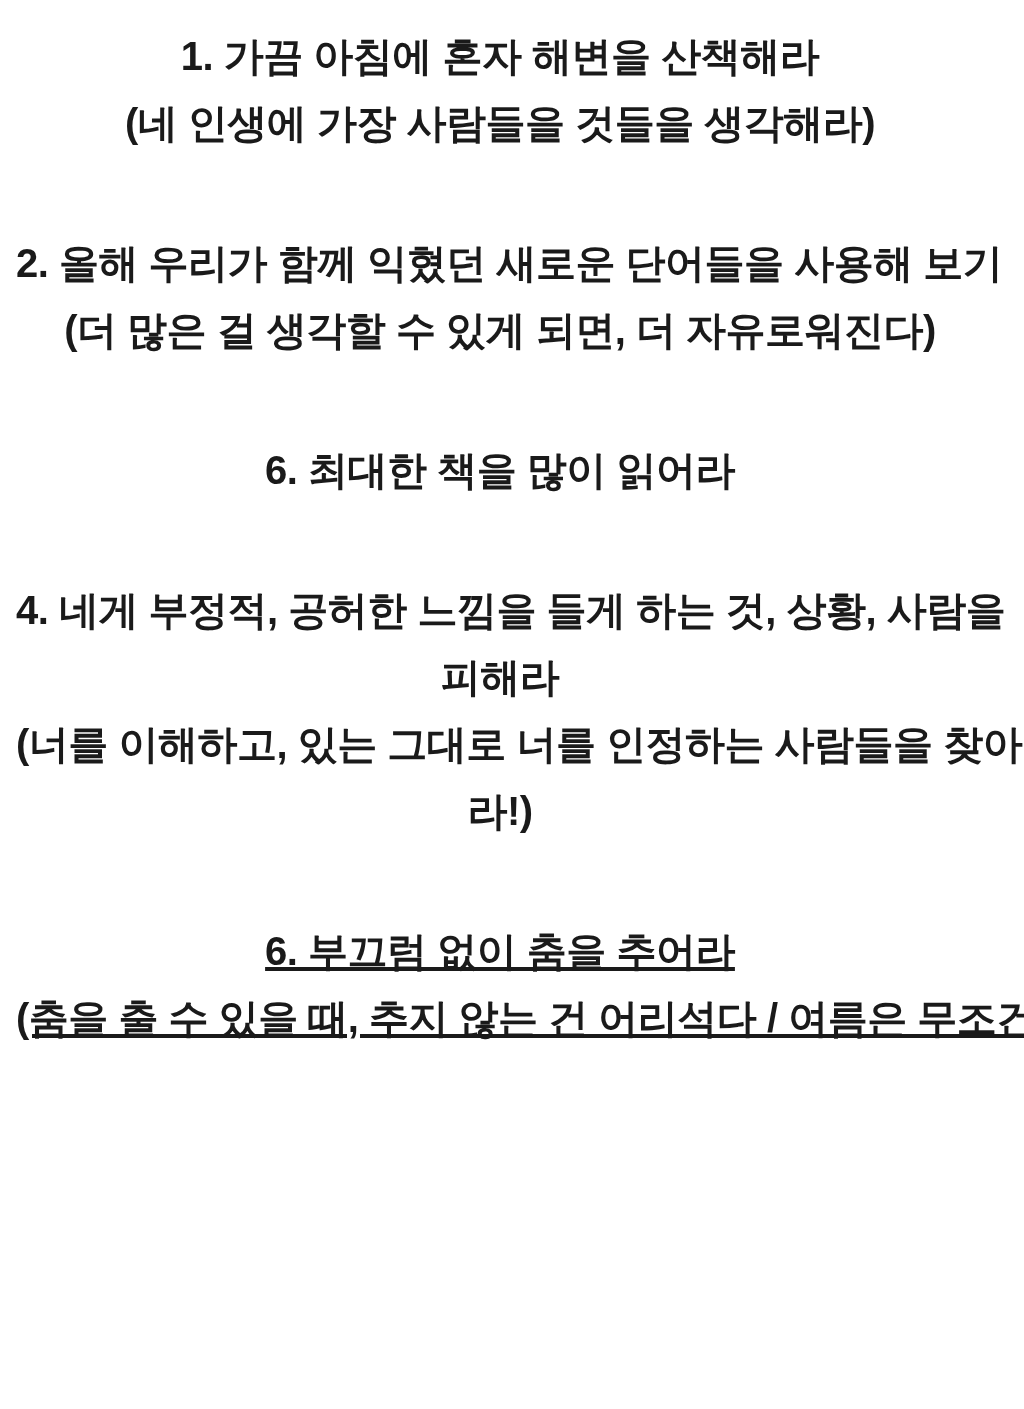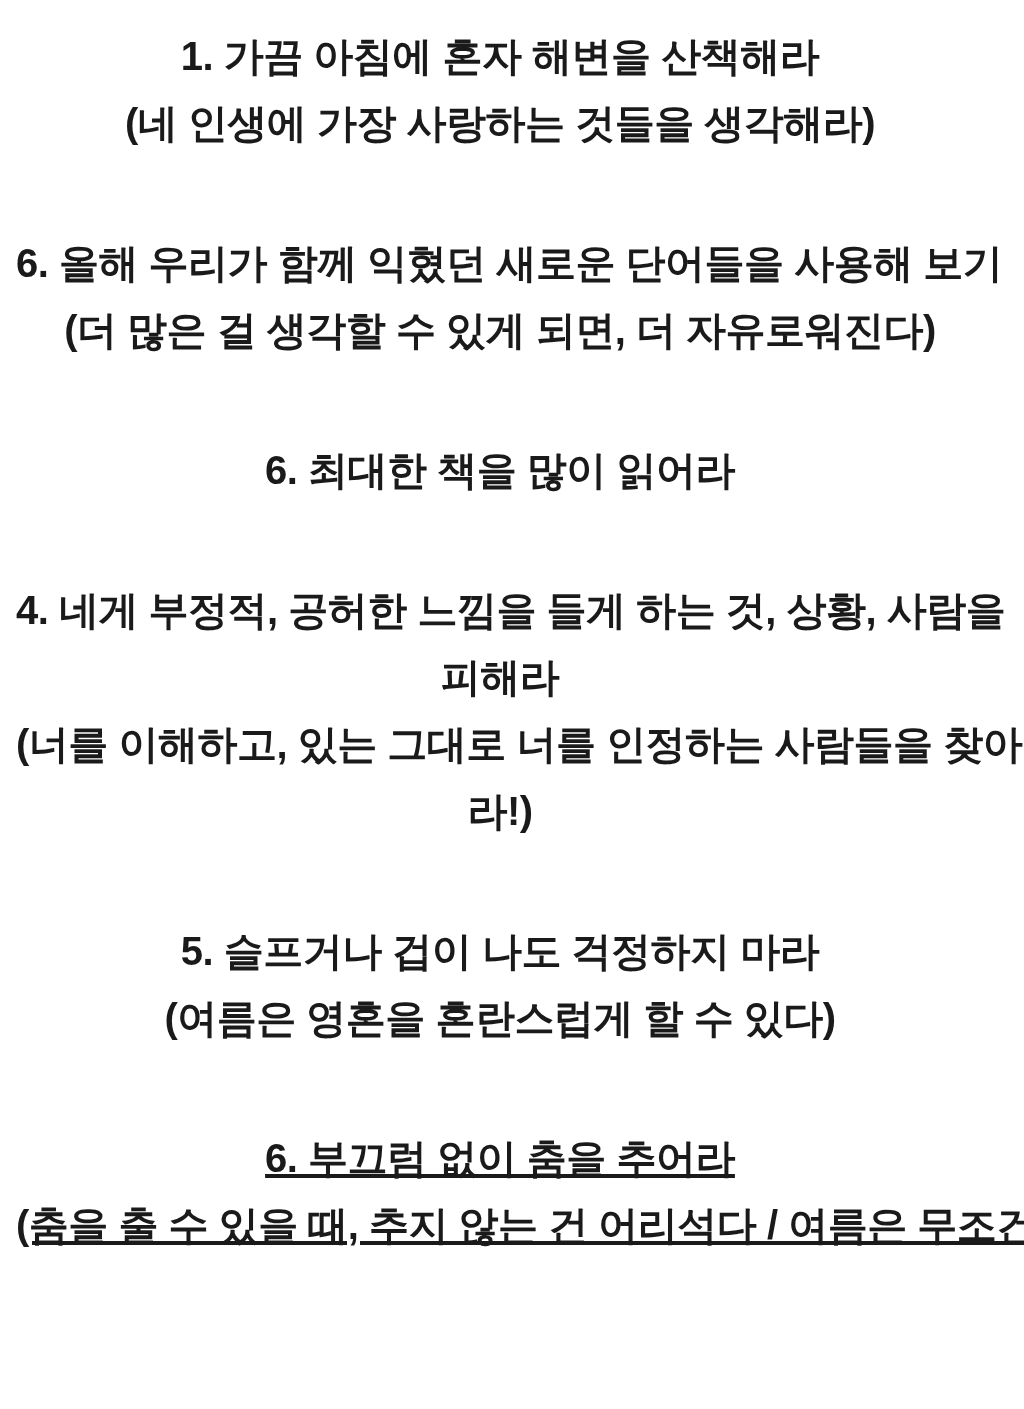--- a/index.html
+++ b/index.html
@@ -35,42 +35,38 @@
     white-space: nowrap;
   }
 </style>
 </head>
 <body>
 
 <div class="doc">
 
   <div class="item">
     <div class="line">1. 가끔 아침에 혼자 해변을 산책해라</div>
-    <div class="line">(네 인생에 가장 사랑하는 것들을 생각해라)</div>
+    <div class="line">(네 인생에 가장 사람들을 것들을 생각해라)</div>
   </div>
 
   <div class="item">
-    <div class="line">6. 올해 우리가 함께 익혔던 새로운 단어들을 사용해 보기</div>
+    <div class="line">2. 올해 우리가 함께 익혔던 새로운 단어들을 사용해 보기</div>
     <div class="line">(더 많은 걸 생각할 수 있게 되면, 더 자유로워진다)</div>
   </div>
 
   <div class="item">
     <div class="line">6. 최대한 책을 많이 읽어라</div>
   </div>
 
   <div class="item">
     <div class="line">4. 네게 부정적, 공허한 느낌을 들게 하는 것, 상황, 사람을</div>
     <div class="line">피해라</div>
     <div class="line">(너를 이해하고, 있는 그대로 너를 인정하는 사람들을 찾아</div>
     <div class="line">라!)</div>
   </div>
 
-  <div class="item">
-    <div class="line">5. 슬프거나 겁이 나도 걱정하지 마라</div>
-    <div class="line">(여름은 영혼을 혼란스럽게 할 수 있다)</div>
-  </div>
 
   <div class="item">
     <div class="line">6. 부끄럼 없이 춤을 추어라</div>
     <div class="line">(춤을 출 수 있을 때, 추지 않는 건 어리석다 / 여름은 무조건</div>
   </div>
 
 </div>
 
 </body></html>

